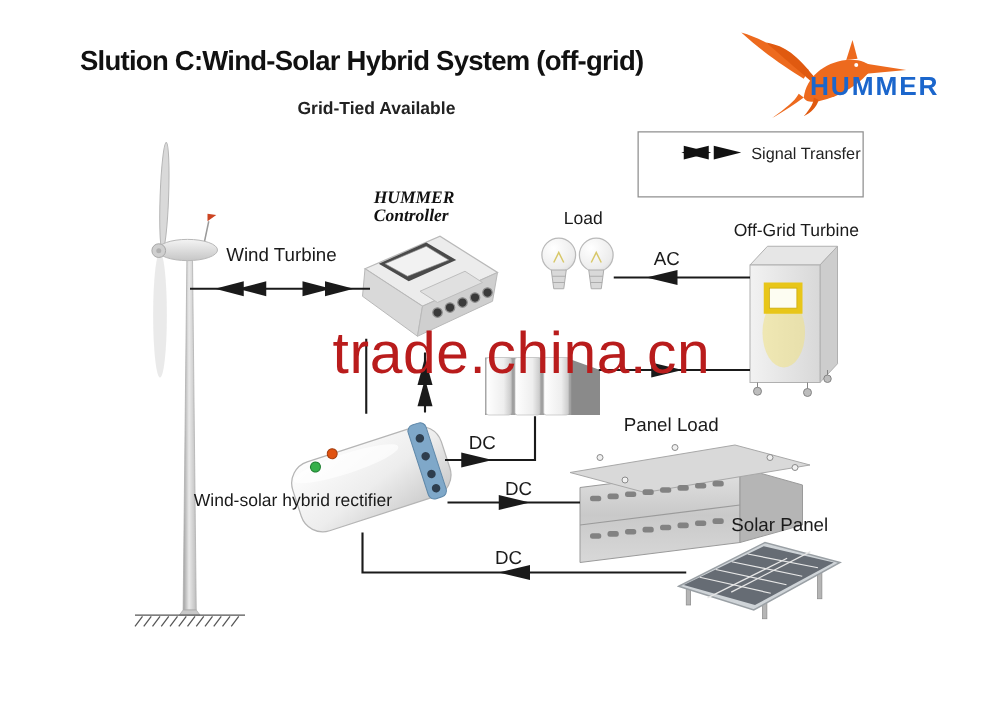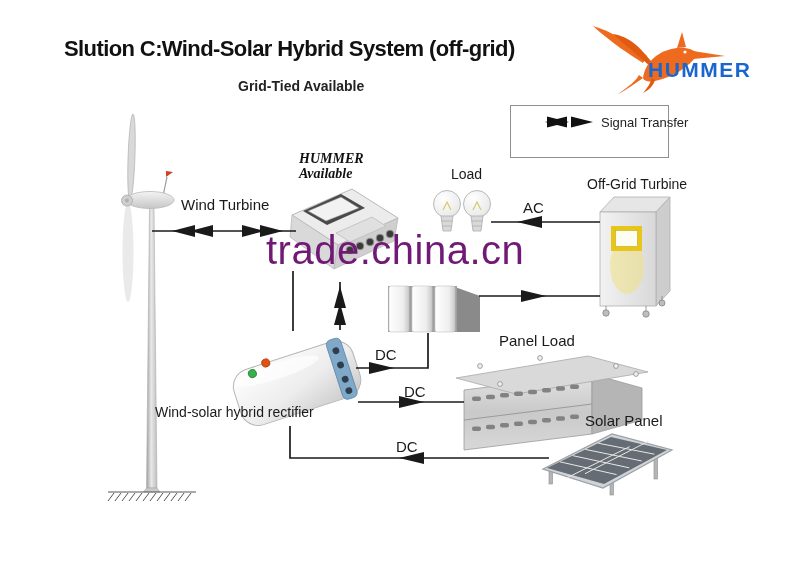--- a/index.html
+++ b/index.html
@@ -14,35 +14,35 @@
   }
   .subtitle{left:238px;top:78px;font-size:14px;font-weight:bold;color:#222;}
   
   .logo{left:585px;top:22px;width:205px;height:72px;}
   .logo .brand{
     position:absolute;left:63px;top:36px;font-size:21px;font-weight:bold;
     color:#1B66CC;letter-spacing:1.5px;
   }
   
   .legend{
-    left:510px;top:105px;width:159px;height:53px;border:1px solid #8f8f8f;background:#fff;
+    left:510px;top:105px;width:181px;height:53px;border:1px solid #8f8f8f;background:#fff;
     box-sizing:border-box;padding:6px 0 0 28px;
   }
   .legend-row{display:flex;align-items:center;height:20px;}
   .legend-row .licon{width:56px;height:14px;flex:0 0 56px;}
   .legend-row .ltext{font-size:13px;color:#222;margin-left:6px;white-space:nowrap;}
   
   .lbl{font-size:15px;color:#1a1a1a;white-space:nowrap;z-index:20;}
   .lbl.small{font-size:14px;}
   .ctrl-lbl{
     font-family:"Liberation Serif",serif;font-style:italic;font-weight:bold;
     font-size:14px;line-height:15px;color:#111;z-index:20;white-space:nowrap;
   }
   .watermark{
-    left:266px;top:228px;font-size:40px;color:#701a75;letter-spacing:0.5px;
+    left:266px;top:254px;font-size:47px;color:#b91c1c;letter-spacing:0.5px;
     z-index:50;white-space:nowrap;pointer-events:none;
   }
   svg.diagram{left:0;top:0;z-index:10;}
 </style>
 </head>
 <body>
 
 <div class="canvas">
 
   <div class="abs page-title">Slution C:Wind-Solar Hybrid System (off-grid)</div>
@@ -283,27 +283,27 @@
       <polygon points="546,296 521,290 521,302"></polygon>
       <polygon points="394,368 369,362 369,374"></polygon>
       <polygon points="424,402 399,396 399,408"></polygon>
       <polygon points="399,458 424,452 424,464"></polygon>
     </g>
   </svg>
 
   <div class="abs lbl" style="left:181px;top:196px;">Wind Turbine</div>
   <div class="abs ctrl-lbl" style="left:299px;top:151px;">
     <div>HUMMER</div>
-    <div>Available</div>
+    <div>Controller</div>
   </div>
   <div class="abs lbl small" style="left:451px;top:166px;">Load</div>
   <div class="abs lbl small" style="left:587px;top:176px;">Off-Grid Turbine</div>
   <div class="abs lbl" style="left:523px;top:199px;">AC</div>
   <div class="abs lbl" style="left:375px;top:346px;">DC</div>
   <div class="abs lbl" style="left:404px;top:383px;">DC</div>
   <div class="abs lbl" style="left:396px;top:438px;">DC</div>
   <div class="abs lbl" style="left:499px;top:332px;">Panel Load</div>
-  <div class="abs lbl small" style="left:155px;top:404px;">Wind-solar hybrid rectifier</div>
+  <div class="abs lbl small" style="left:155px;top:392px;">Wind-solar hybrid rectifier</div>
   <div class="abs lbl" style="left:585px;top:412px;">Solar Panel</div>
 
   <div class="abs watermark">trade.china.cn</div>
 
 </div>
 
 </body></html>

